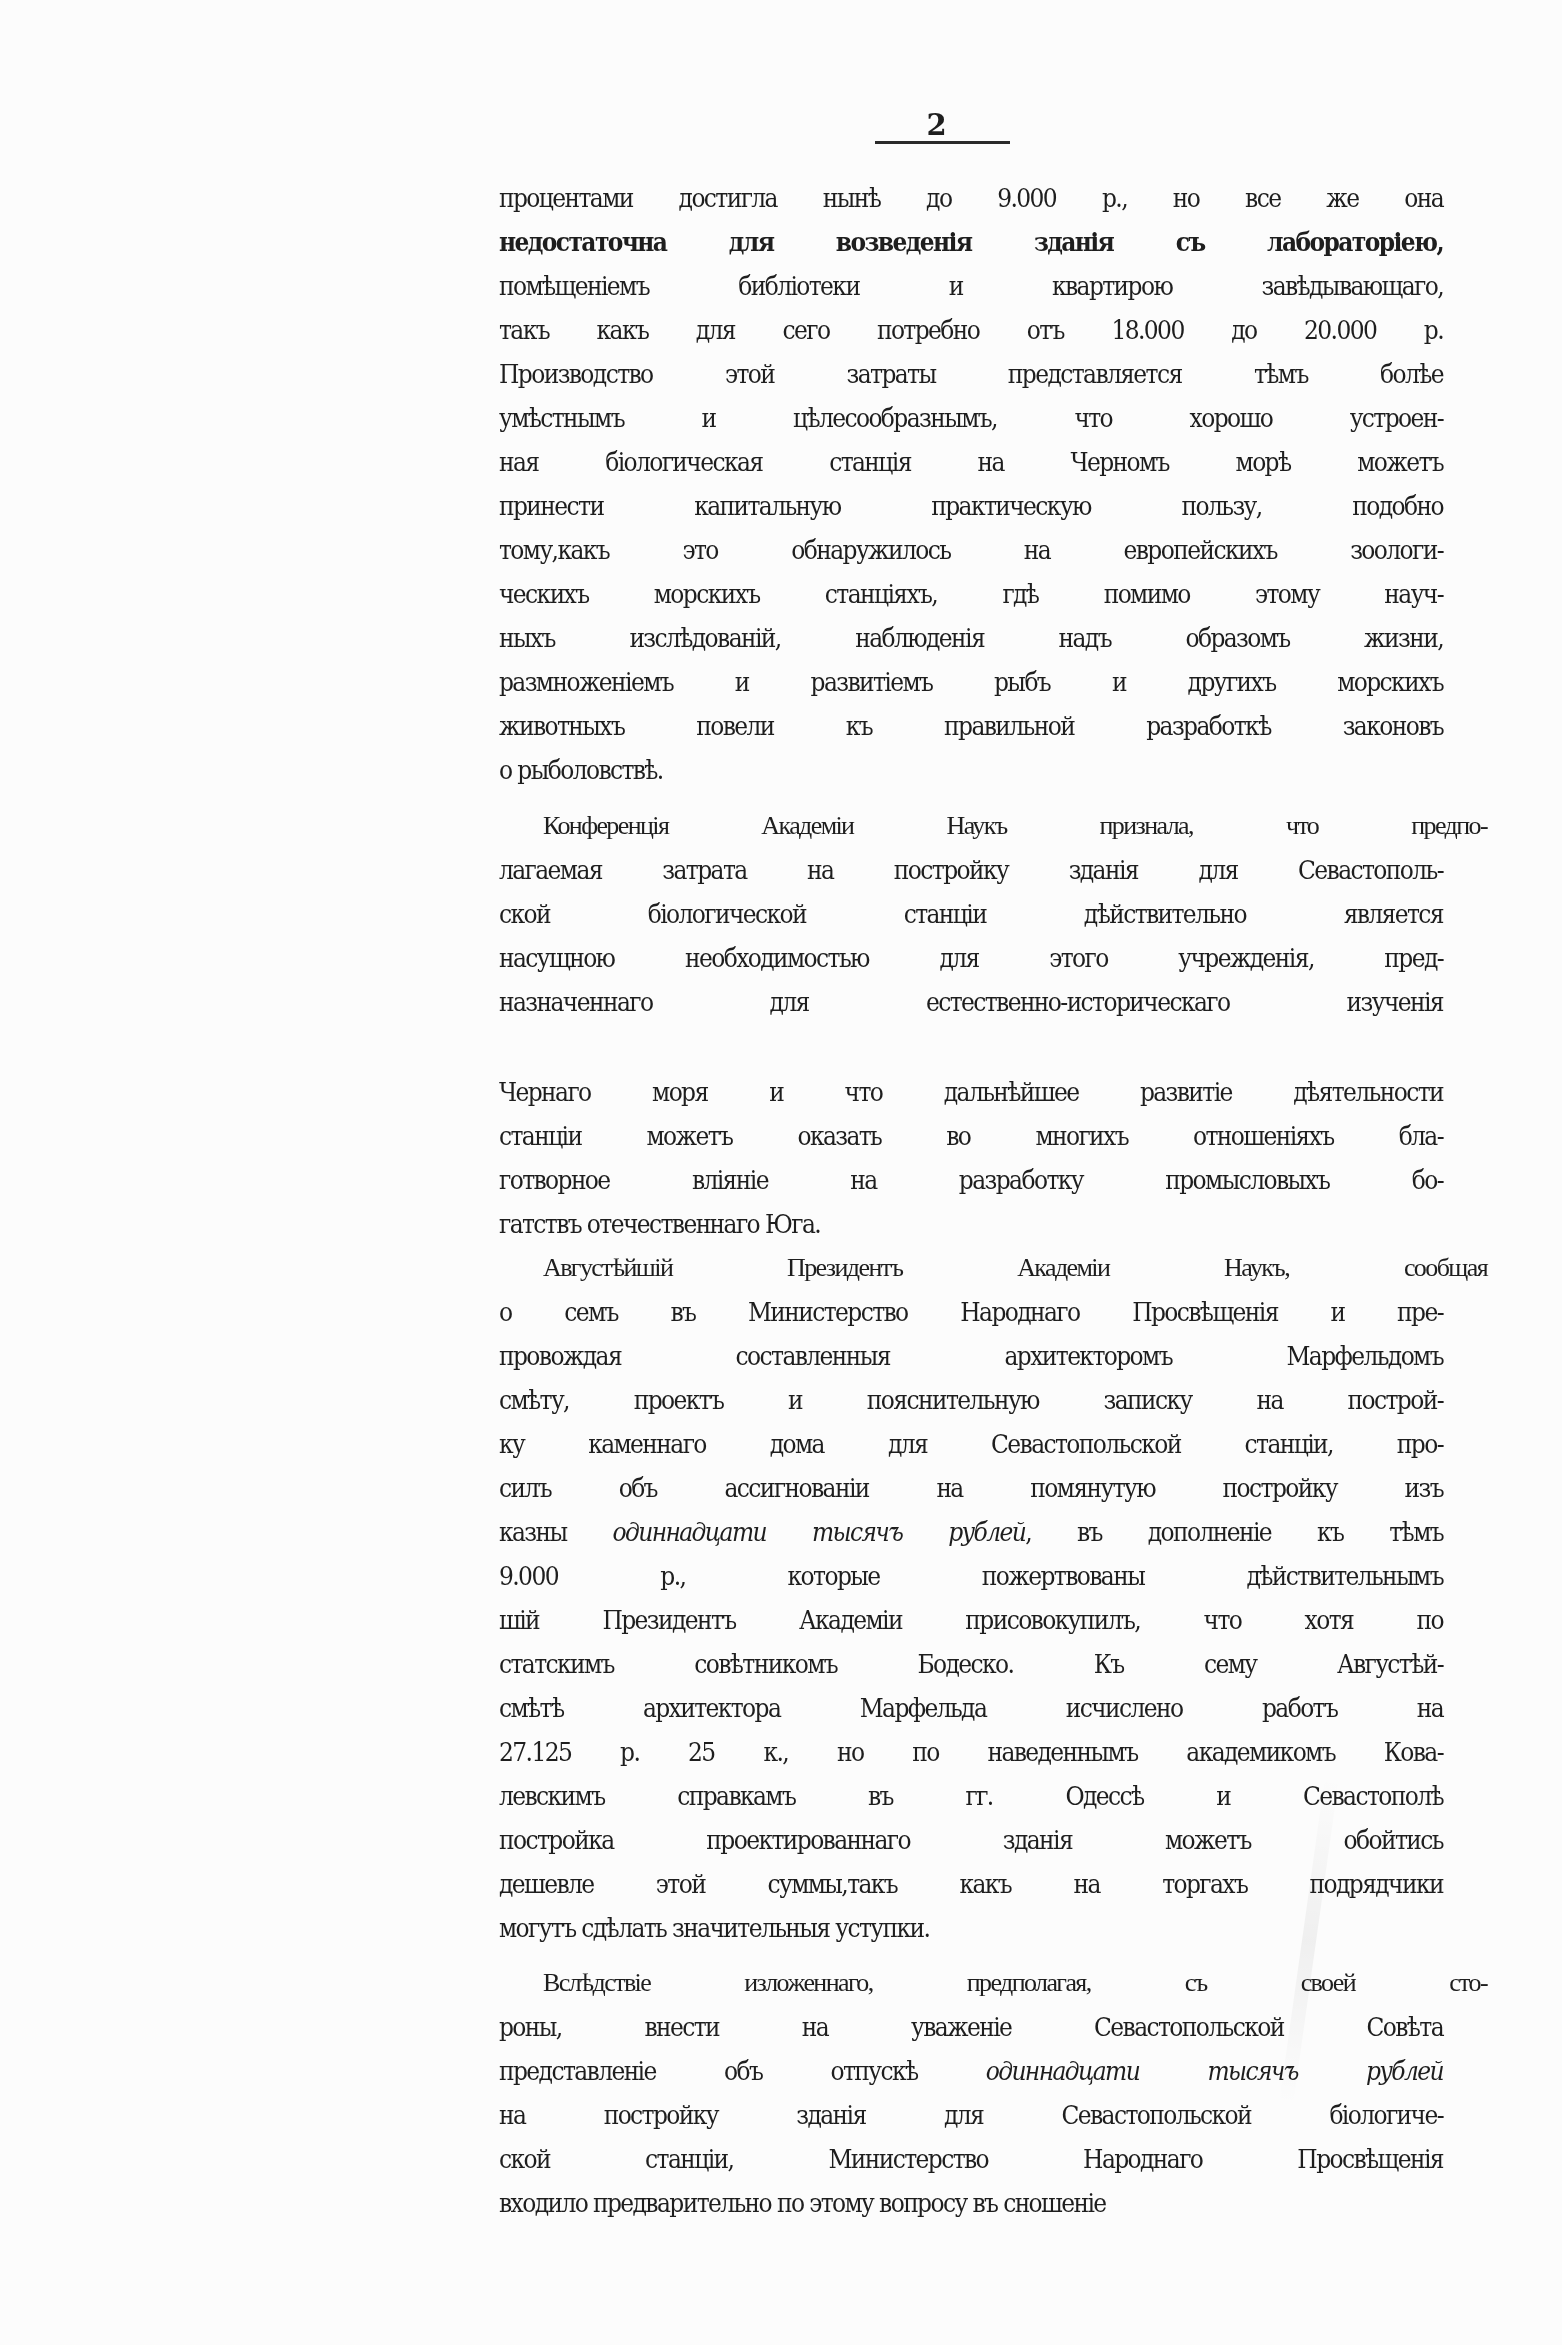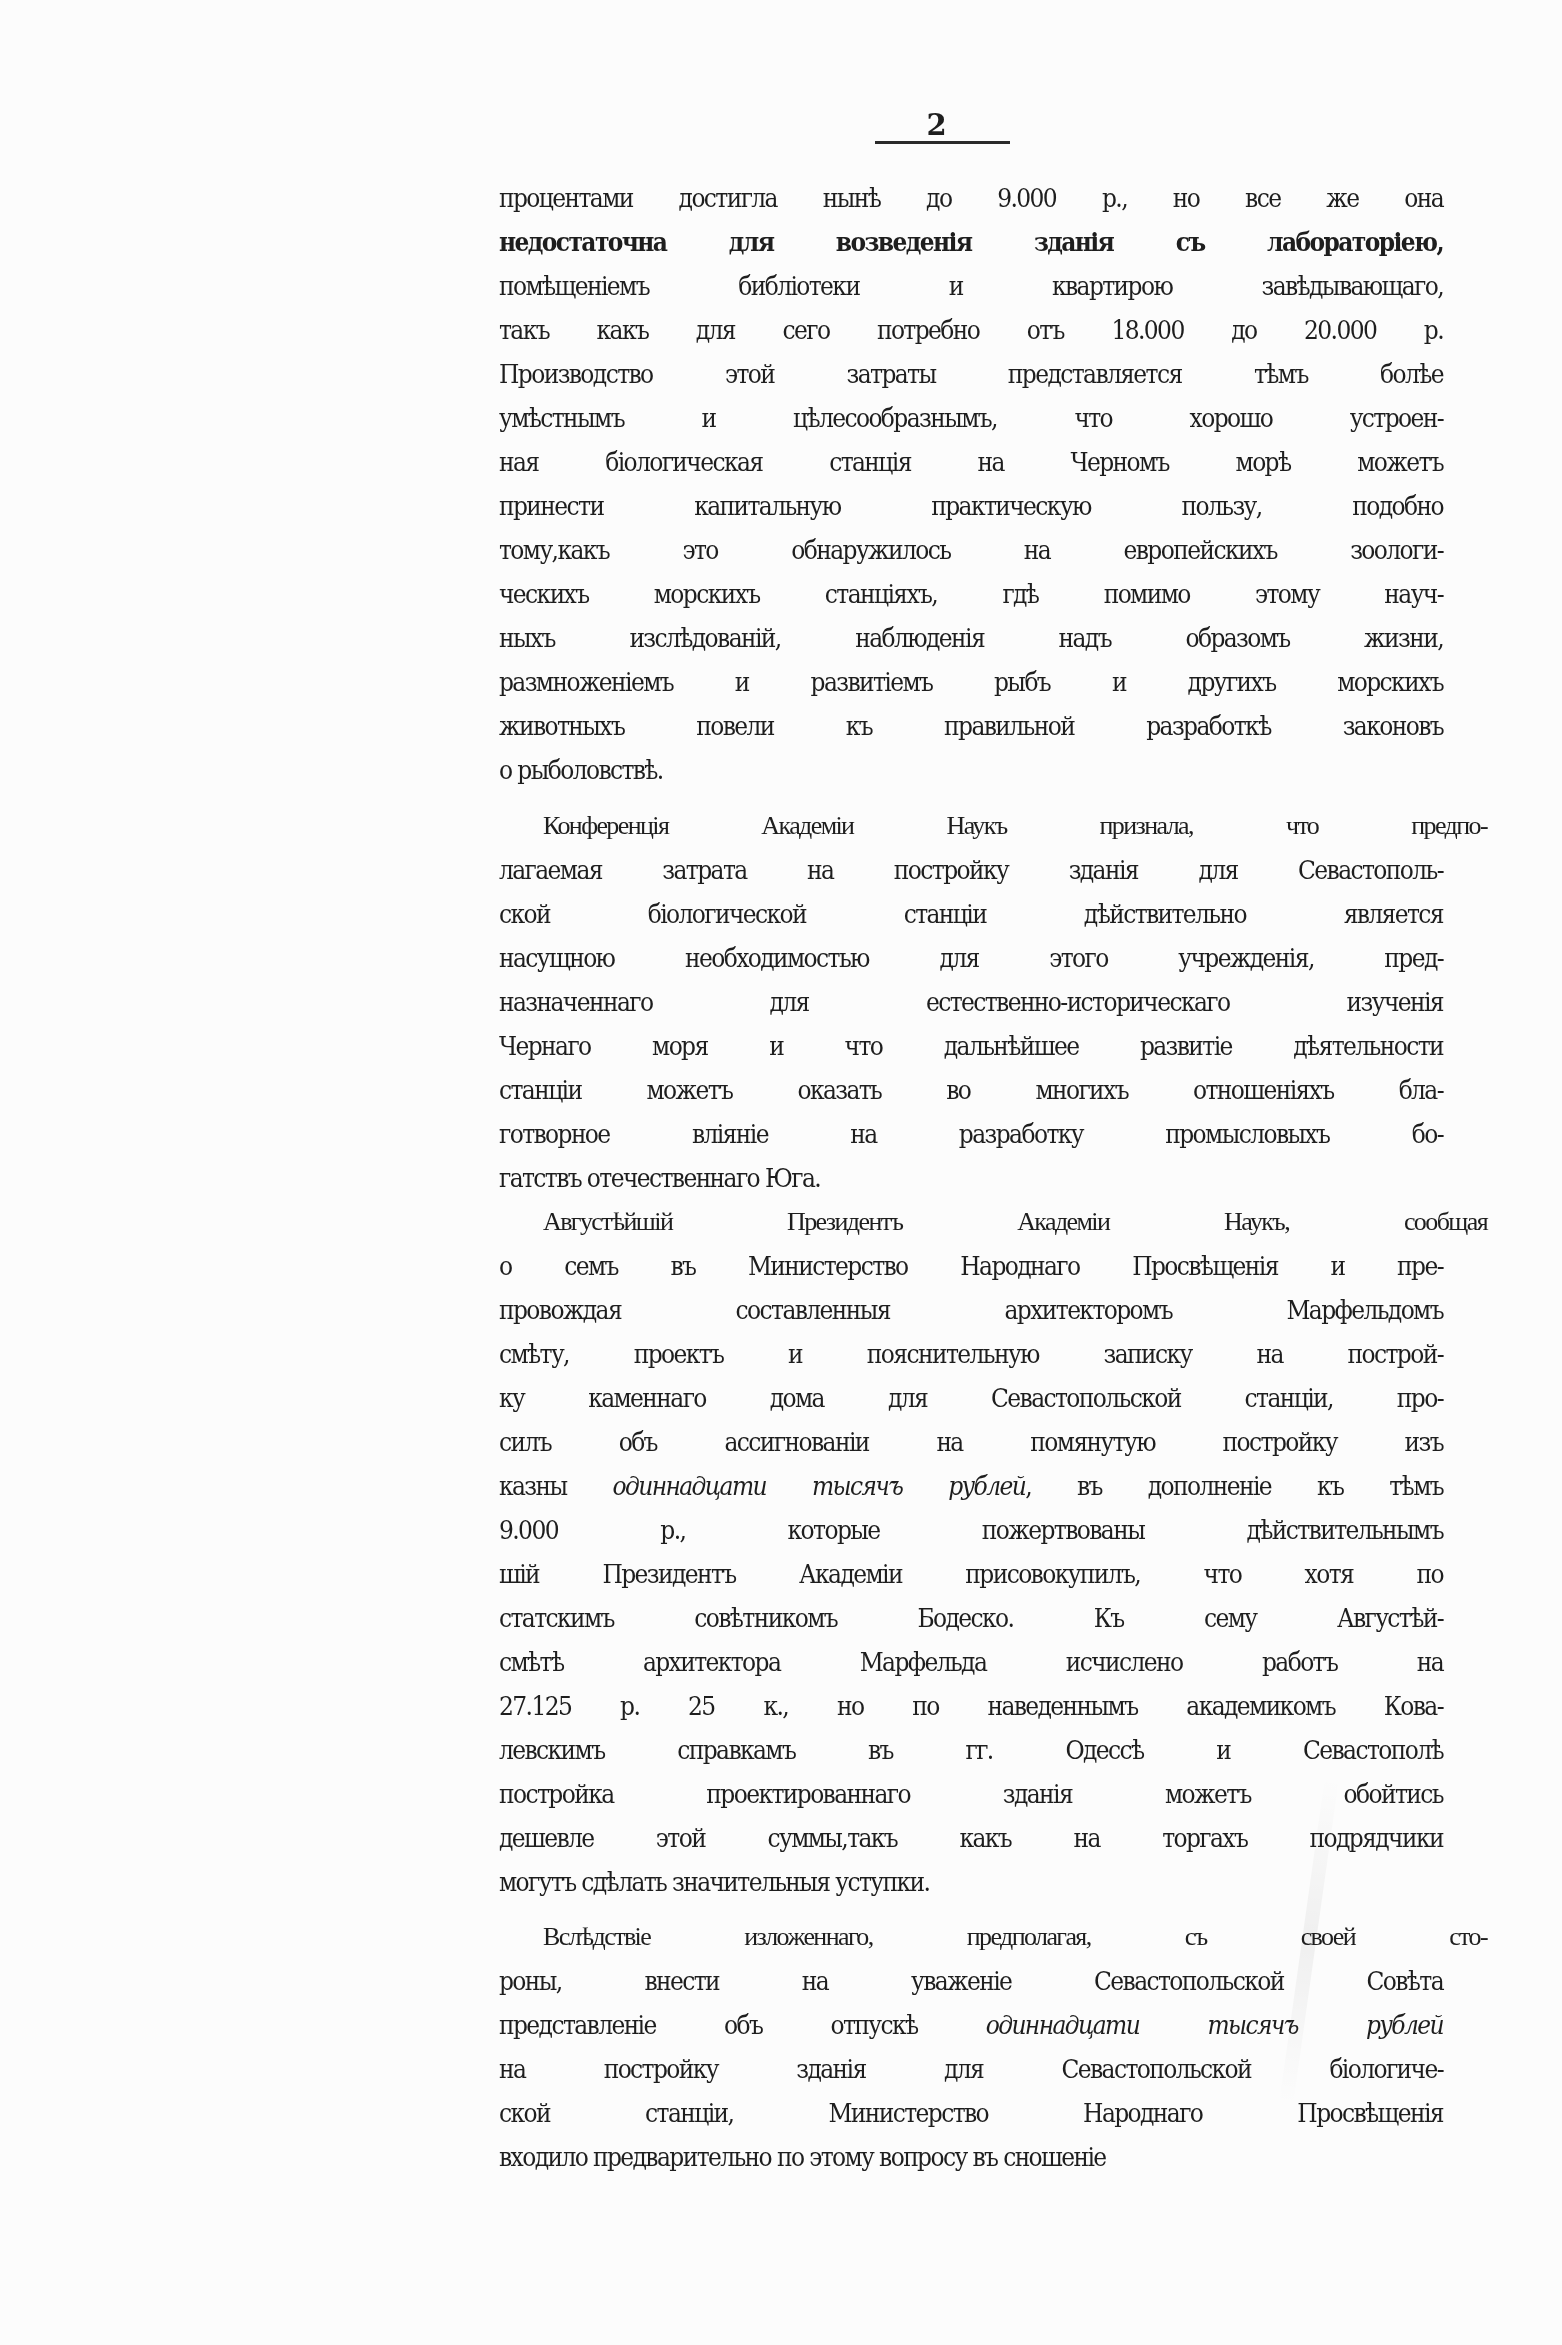--- a/index.html
+++ b/index.html
@@ -80,21 +80,21 @@
       <span class="line" style="display: block; width: 944px;">животныхъ повели къ правильной разработкѣ законовъ</span>
       <span class="line last" style="display: block; width: 944px;">о рыболовствѣ.</span>
     </div>
     <div class="para-gap"></div>
     <div>
       <span class="line indent" style="display: block; width: 944px;">Конференція Академіи Наукъ признала, что предпо-</span>
       <span class="line" style="display: block; width: 944px;">лагаемая затрата на постройку зданія для Севастополь-</span>
       <span class="line" style="display: block; width: 944px;">ской біологической станціи дѣйствительно является</span>
       <span class="line" style="display: block; width: 944px;">насущною необходимостью для этого учрежденія, пред-</span>
       <span class="line" style="display: block; width: 944px;">назначеннаго для естественно-историческаго изученія</span>
-      <span class="line" style="display: block; width: 944px;">Чернаго моря и что дальнѣйшее развитіе дѣятельности</span>
+      <span class="line" style="display: block; width: 944px; margin-top: 46px;">Чернаго моря и что дальнѣйшее развитіе дѣятельности</span>
       <span class="line" style="display: block; width: 944px;">станціи можетъ оказать во многихъ отношеніяхъ бла-</span>
       <span class="line" style="display: block; width: 944px;">готворное вліяніе на разработку промысловыхъ бо-</span>
       <span class="line last" style="display: block; width: 944px;">гатствъ отечественнаго Юга.</span>
     </div>
     <div>
       <span class="line indent" style="display: block; width: 944px;">Августѣйшій Президентъ Академіи Наукъ, сообщая</span>
       <span class="line" style="display: block; width: 944px;">о семъ въ Министерство Народнаго Просвѣщенія и пре-</span>
       <span class="line" style="display: block; width: 944px;">провождая составленныя архитекторомъ Марфельдомъ</span>
       <span class="line" style="display: block; width: 944px;">смѣту, проектъ и пояснительную записку на построй-</span>
       <span class="line" style="display: block; width: 944px;">ку каменнаго дома для Севастопольской станціи, про-</span>

